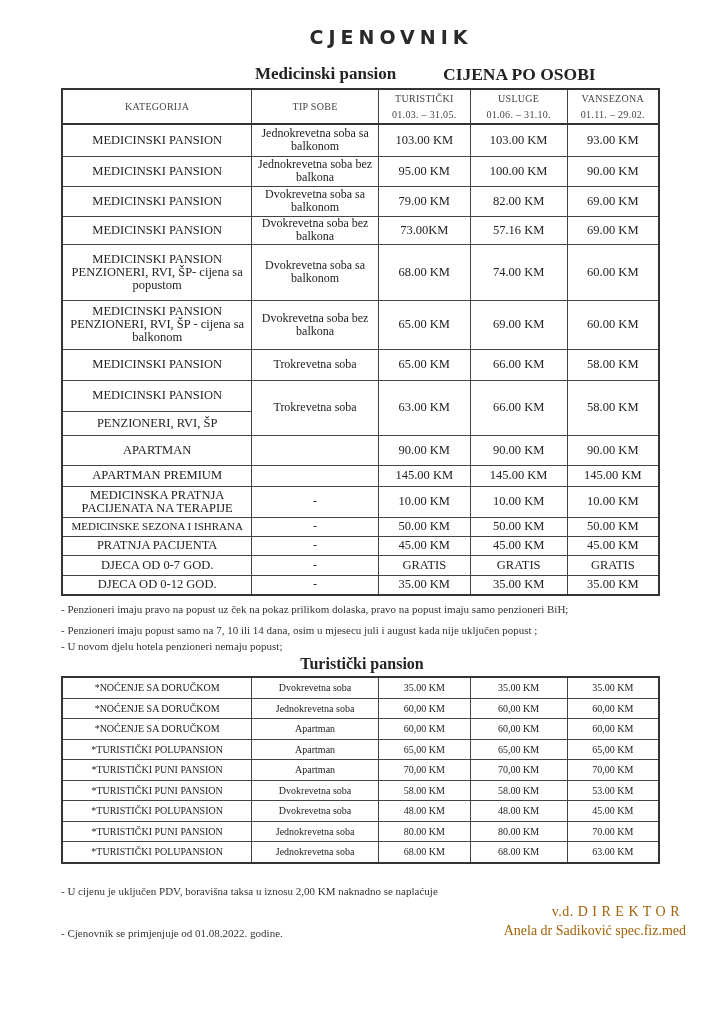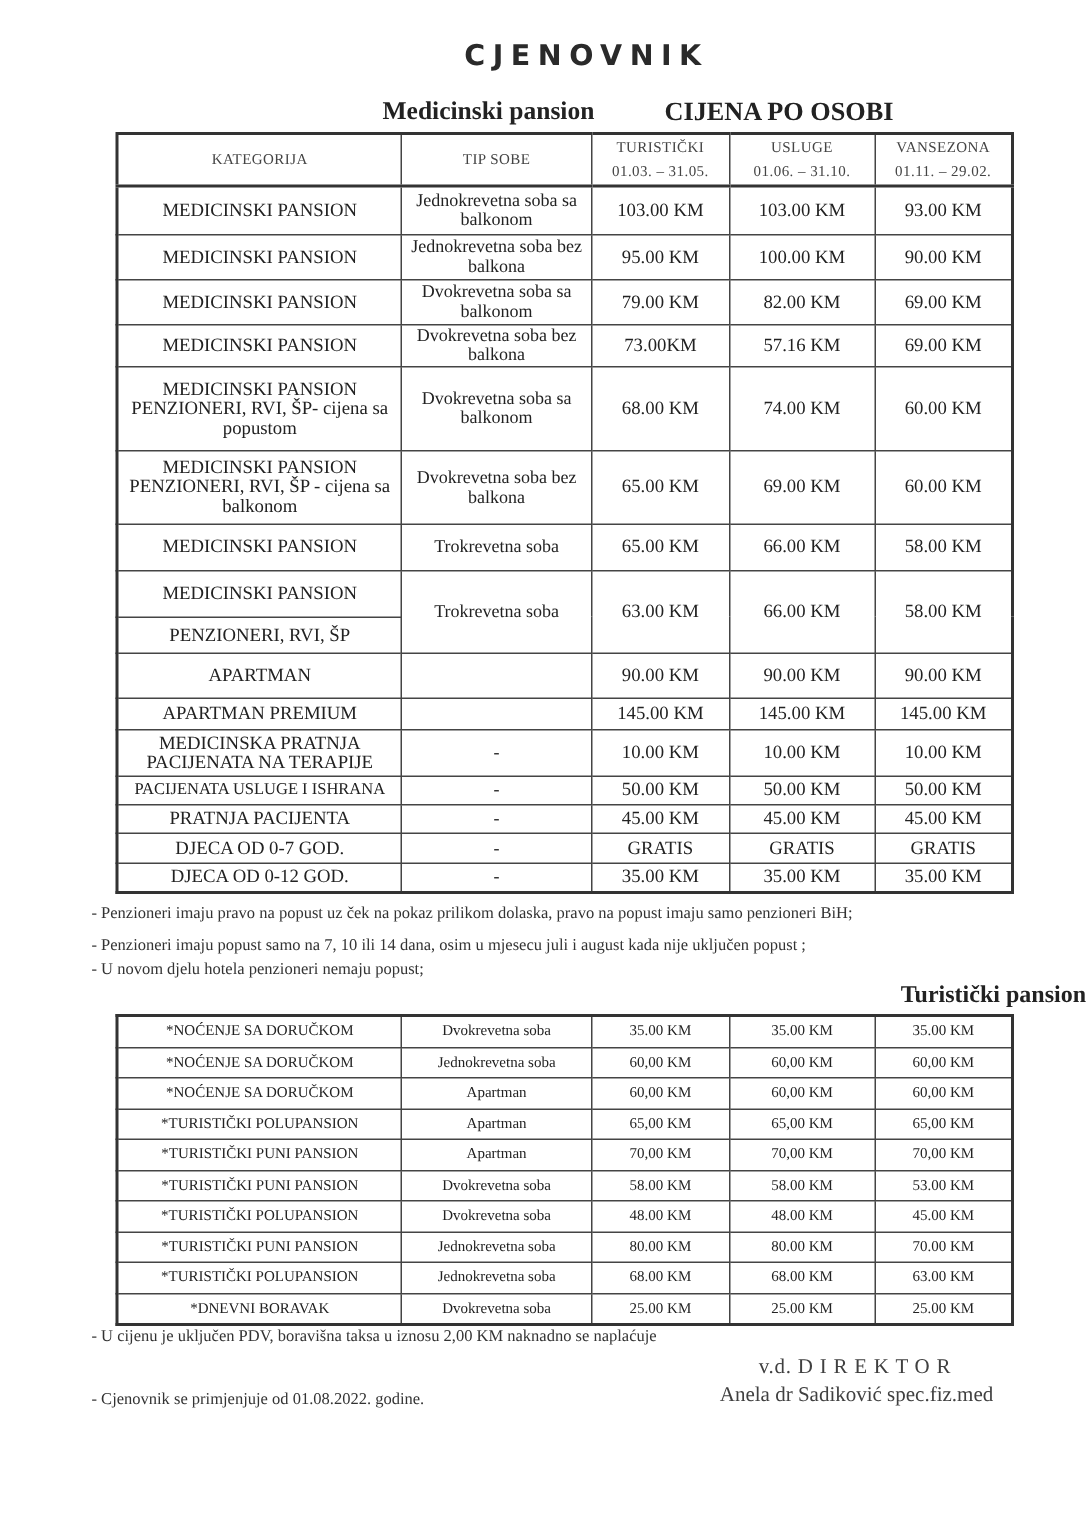--- a/index.html
+++ b/index.html
@@ -12,45 +12,45 @@
     font-family: "DejaVu Sans", sans-serif; font-weight: bold; font-size: 19px;
     letter-spacing: 5px; color: #2a2a2a; padding-left: 29px;
   }
   .subtitle-row {
     position: absolute; top: 64px; left: 0; width: 724px;
     font-weight: bold; font-size: 17px; color: #222;
   }
   .subtitle-row .left { position: absolute; left: 255px; }
   .subtitle-row .right { position: absolute; left: 443px; font-size: 17.5px; }
 
-  table { border-collapse: collapse; position: absolute; table-layout: fixed; margin-left: 16px; }
+  table { border-collapse: collapse; position: absolute; table-layout: fixed; }
   td, th { border: 1px solid #444; text-align: center; vertical-align: middle; padding: 0 2px; font-weight: normal; }
 
   #med-table { top: 88px; left: 61px; width: 599px; border: 2px solid #333; }
   #med-table th { font-size: 10px; color: #444; letter-spacing: 0.3px; height: 33px; border-bottom: 2.5px solid #333; border-top: 2px solid #333; line-height: 16px; }
   #med-table td { font-size: 12.5px; line-height: 13px; }
   #med-table td.price { font-size: 12.5px; }
   #med-table td.room { font-size: 12px; }
 
   .col-cat { width: 186px; }
   .col-tip { width: 124px; }
   .col-p1 { width: 90px; }
   .col-p2 { width: 95px; }
   .col-p3 { width: 90px; }
 
   .notes { position: absolute; left: 61px; font-size: 11px; color: #333; }
   .section-title {
-    position: absolute; top: 655px; left: 0; width: 724px; text-align: right;
+    position: absolute; top: 655px; left: 0; width: 724px; text-align: center;
     font-weight: bold; font-size: 16px; color: #222;
   }
   #tur-table { top: 676px; left: 61px; width: 599px; border: 2px solid #333; }
   #tur-table td { font-size: 10px; height: 19.5px; line-height: 13px; }
   #tur-table td.room { font-size: 10px; }
 
-  .sign { position: absolute; text-align: center; color: #404040; }
+  .sign { position: absolute; text-align: right; color: #a16207; }
 </style>
 </head>
 <body>
 
 <div class="title">CJENOVNIK</div>
 <div class="subtitle-row">
   <span class="left">Medicinski pansion</span>
   <span class="right">CIJENA PO OSOBI</span>
 </div>
 
@@ -155,21 +155,21 @@
       <td class="price">145.00 KM</td>
     </tr>
     <tr style="height:31px">
       <td>MEDICINSKA PRATNJA PACIJENATA NA TERAPIJE</td>
       <td class="room">-</td>
       <td class="price">10.00 KM</td>
       <td class="price">10.00 KM</td>
       <td class="price">10.00 KM</td>
     </tr>
     <tr style="height:19px">
-      <td style="font-size:11px">PACIJENATA USLUGE I ISHRANA</td>
+      <td style="font-size:11px">MEDICINSKE SEZONA I ISHRANA</td>
       <td class="room">-</td>
       <td class="price">50.00 KM</td>
       <td class="price">50.00 KM</td>
       <td class="price">50.00 KM</td>
     </tr>
     <tr style="height:19px">
       <td>PRATNJA PACIJENTA</td>
       <td class="room">-</td>
       <td class="price">45.00 KM</td>
       <td class="price">45.00 KM</td>
@@ -263,26 +263,19 @@
       <td>80.00 KM</td>
       <td>70.00 KM</td>
     </tr>
     <tr>
       <td>*TURISTIČKI POLUPANSION</td>
       <td class="room">Jednokrevetna soba</td>
       <td>68.00 KM</td>
       <td>68.00 KM</td>
       <td>63.00 KM</td>
     </tr>
-    <tr>
-      <td>*DNEVNI BORAVAK</td>
-      <td class="room">Dvokrevetna soba</td>
-      <td>25.00 KM</td>
-      <td>25.00 KM</td>
-      <td>25.00 KM</td>
-    </tr>
   </tbody>
 </table>
 
 <div class="notes" style="top:885px">- U cijenu je uključen PDV, boravišna taksa u iznosu 2,00 KM naknadno se naplaćuje</div>
 <div class="notes" style="top:927px">- Cjenovnik se primjenjuje od 01.08.2022. godine.</div>
 <div class="sign" style="top:904px; left:460px; width:220px; font-size:14px; letter-spacing:0.5px;">v.d. D I R E K T O R</div>
 <div class="sign" style="top:923px; left:456px; width:230px; font-size:14px;">Anela dr Sadiković spec.fiz.med</div>
 
 </body></html>

